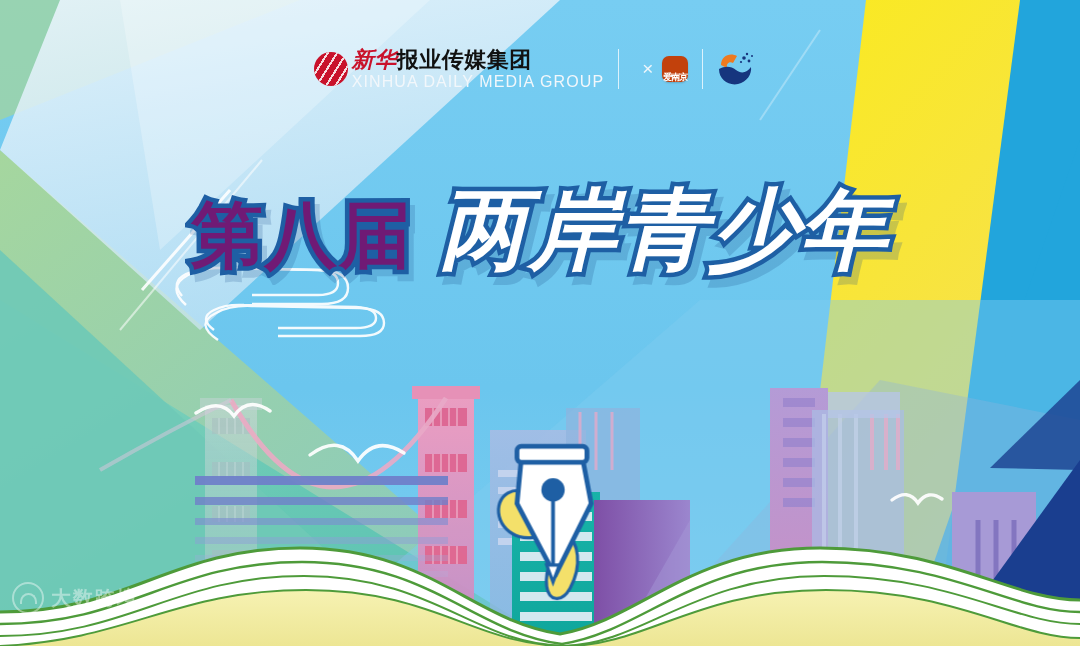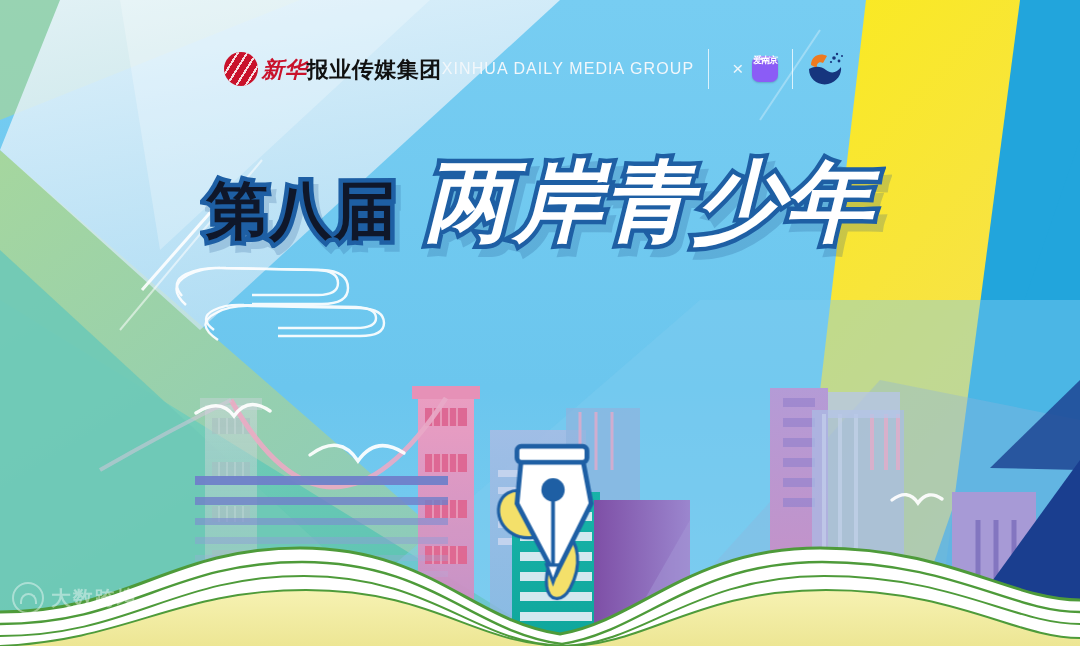--- a/index.html
+++ b/index.html
@@ -24,62 +24,63 @@
     width:34px;height:34px;border-radius:50%;
     background:#C9122B;position:relative;overflow:hidden;margin-right:4px;
     flex:none;
   }
   .xh-mark::before{
     content:"";position:absolute;left:-6px;top:-6px;right:-6px;bottom:-6px;
     background:repeating-linear-gradient(-58deg,
       transparent 0 2px,#ffffff 2px 4px,transparent 4px 8px);
     opacity:.85;
   }
-  .xh-text{display:flex;flex-direction:row;line-height:1;}
+  .xh-text{display:flex;flex-direction:column;line-height:1;}
   .xh-cn{font-size:22px;font-weight:bold;color:#111;letter-spacing:.5px;white-space:nowrap;}
   .xh-cn .xin{color:#C9122B;font-style:italic;font-family:"DejaVu Serif",serif;}
   .xh-en{font-size:16px;color:#f2f7fb;letter-spacing:1.1px;margin-top:3px;white-space:nowrap;}
 
   .divider{width:1px;height:40px;background:rgba(255,255,255,.75);margin:0 14px;flex:none;}
 
   .njcb{
     font-family:"DejaVu Serif",serif;font-style:italic;font-weight:bold;
     font-size:29px;color:#17558F;letter-spacing:2px;white-space:nowrap;
   }
   .xmark{font-size:19px;color:#eef6fb;margin:0 9px;font-weight:300;}
   .appicon{
-    width:26px;height:26px;border-radius:7px;background:#8b5cf6;
-    display:flex;align-items:flex-start;justify-content:center;flex:none;
+    width:26px;height:26px;border-radius:7px;background:#c2410c;
+    display:flex;align-items:flex-end;justify-content:center;flex:none;
     box-shadow:0 1px 2px rgba(0,0,0,.18);
   }
   .appicon span{font-size:9px;color:#fff;font-weight:bold;line-height:1;letter-spacing:-1px;}
 
   .ud-mark{width:40px;height:34px;position:relative;flex:none;margin-right:9px;}
   .ud-cn{font-size:21px;font-weight:bold;color:#10294F;letter-spacing:5px;white-space:nowrap;}
 
   
   .headline{position:absolute;z-index:45;left:0;width:1080px;text-align:center;}
   .line1{top:158px;}
   .line2{top:272px;}
 
   .ttl{
     display:inline-block;font-family:"DejaVu Sans",sans-serif;font-weight:bold;
     line-height:1;
   }
   .ttl-yellow{
-    font-size:62px;color:#0f172a;
+    font-size:72px;color:#701a75;
     -webkit-text-stroke:9px #1E5FA4;paint-order:stroke fill;
     letter-spacing:2px;
     filter:drop-shadow(5px 7px 0 rgba(30,80,140,.20));
   }
   .ttl-white{
     font-size:88px;color:#FFFFFF;font-style:italic;
     -webkit-text-stroke:9px #1E5FA4;paint-order:stroke fill;
     letter-spacing:2px;
     filter:drop-shadow(6px 8px 0 rgba(30,80,140,.22));
+    margin-top:28px;
   }
   .ttl-grad{
     font-size:84px;letter-spacing:22px;
     color:#FBEFA8;
     background:linear-gradient(180deg,#F3DC63 0%,#F8E98F 42%,#FFFFFF 100%);
     -webkit-background-clip:text;background-clip:text;
     -webkit-text-stroke:9px #1E5FA4;paint-order:stroke fill;
     -webkit-text-fill-color:transparent;
     filter:drop-shadow(6px 8px 0 rgba(30,80,140,.22));
   }

